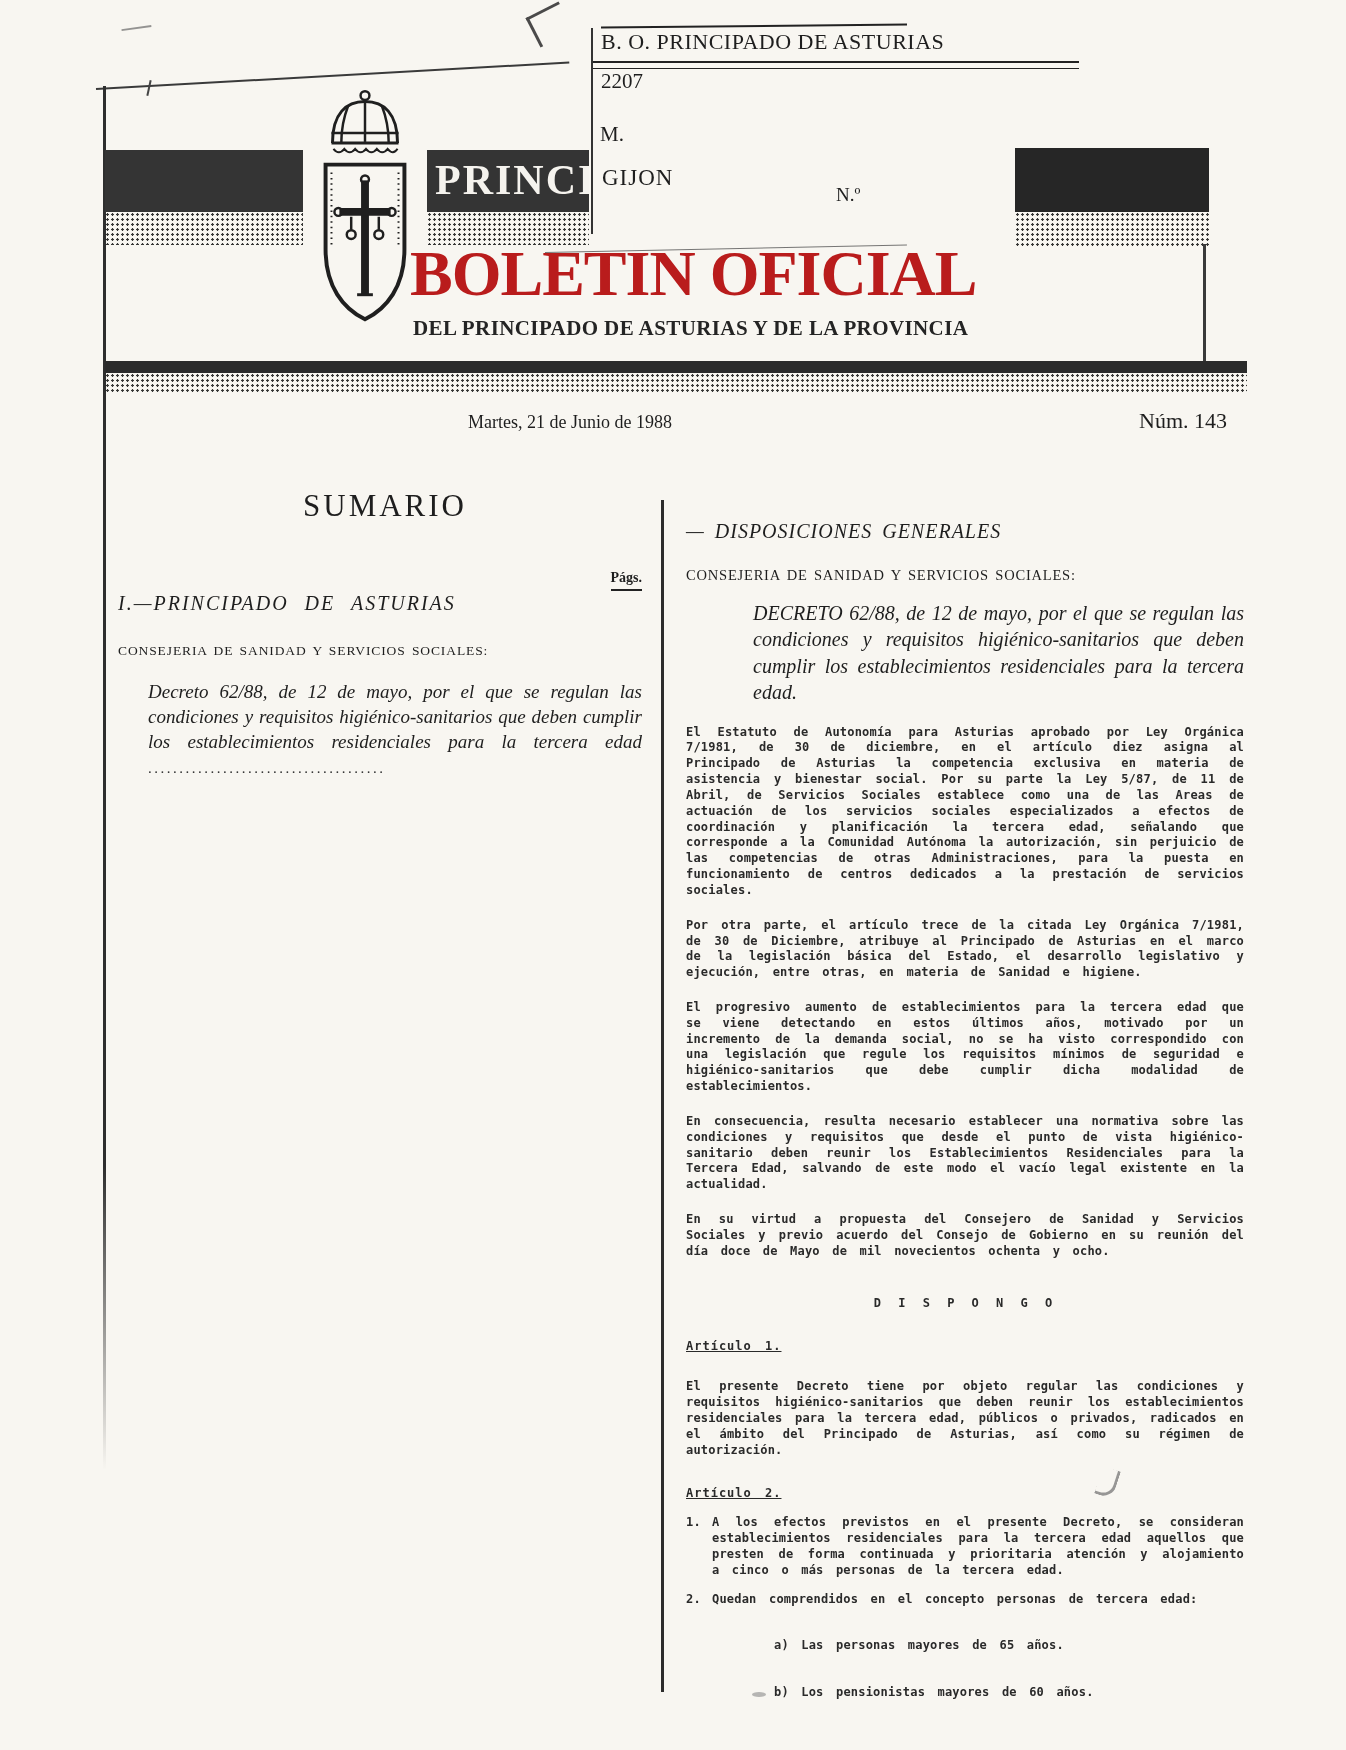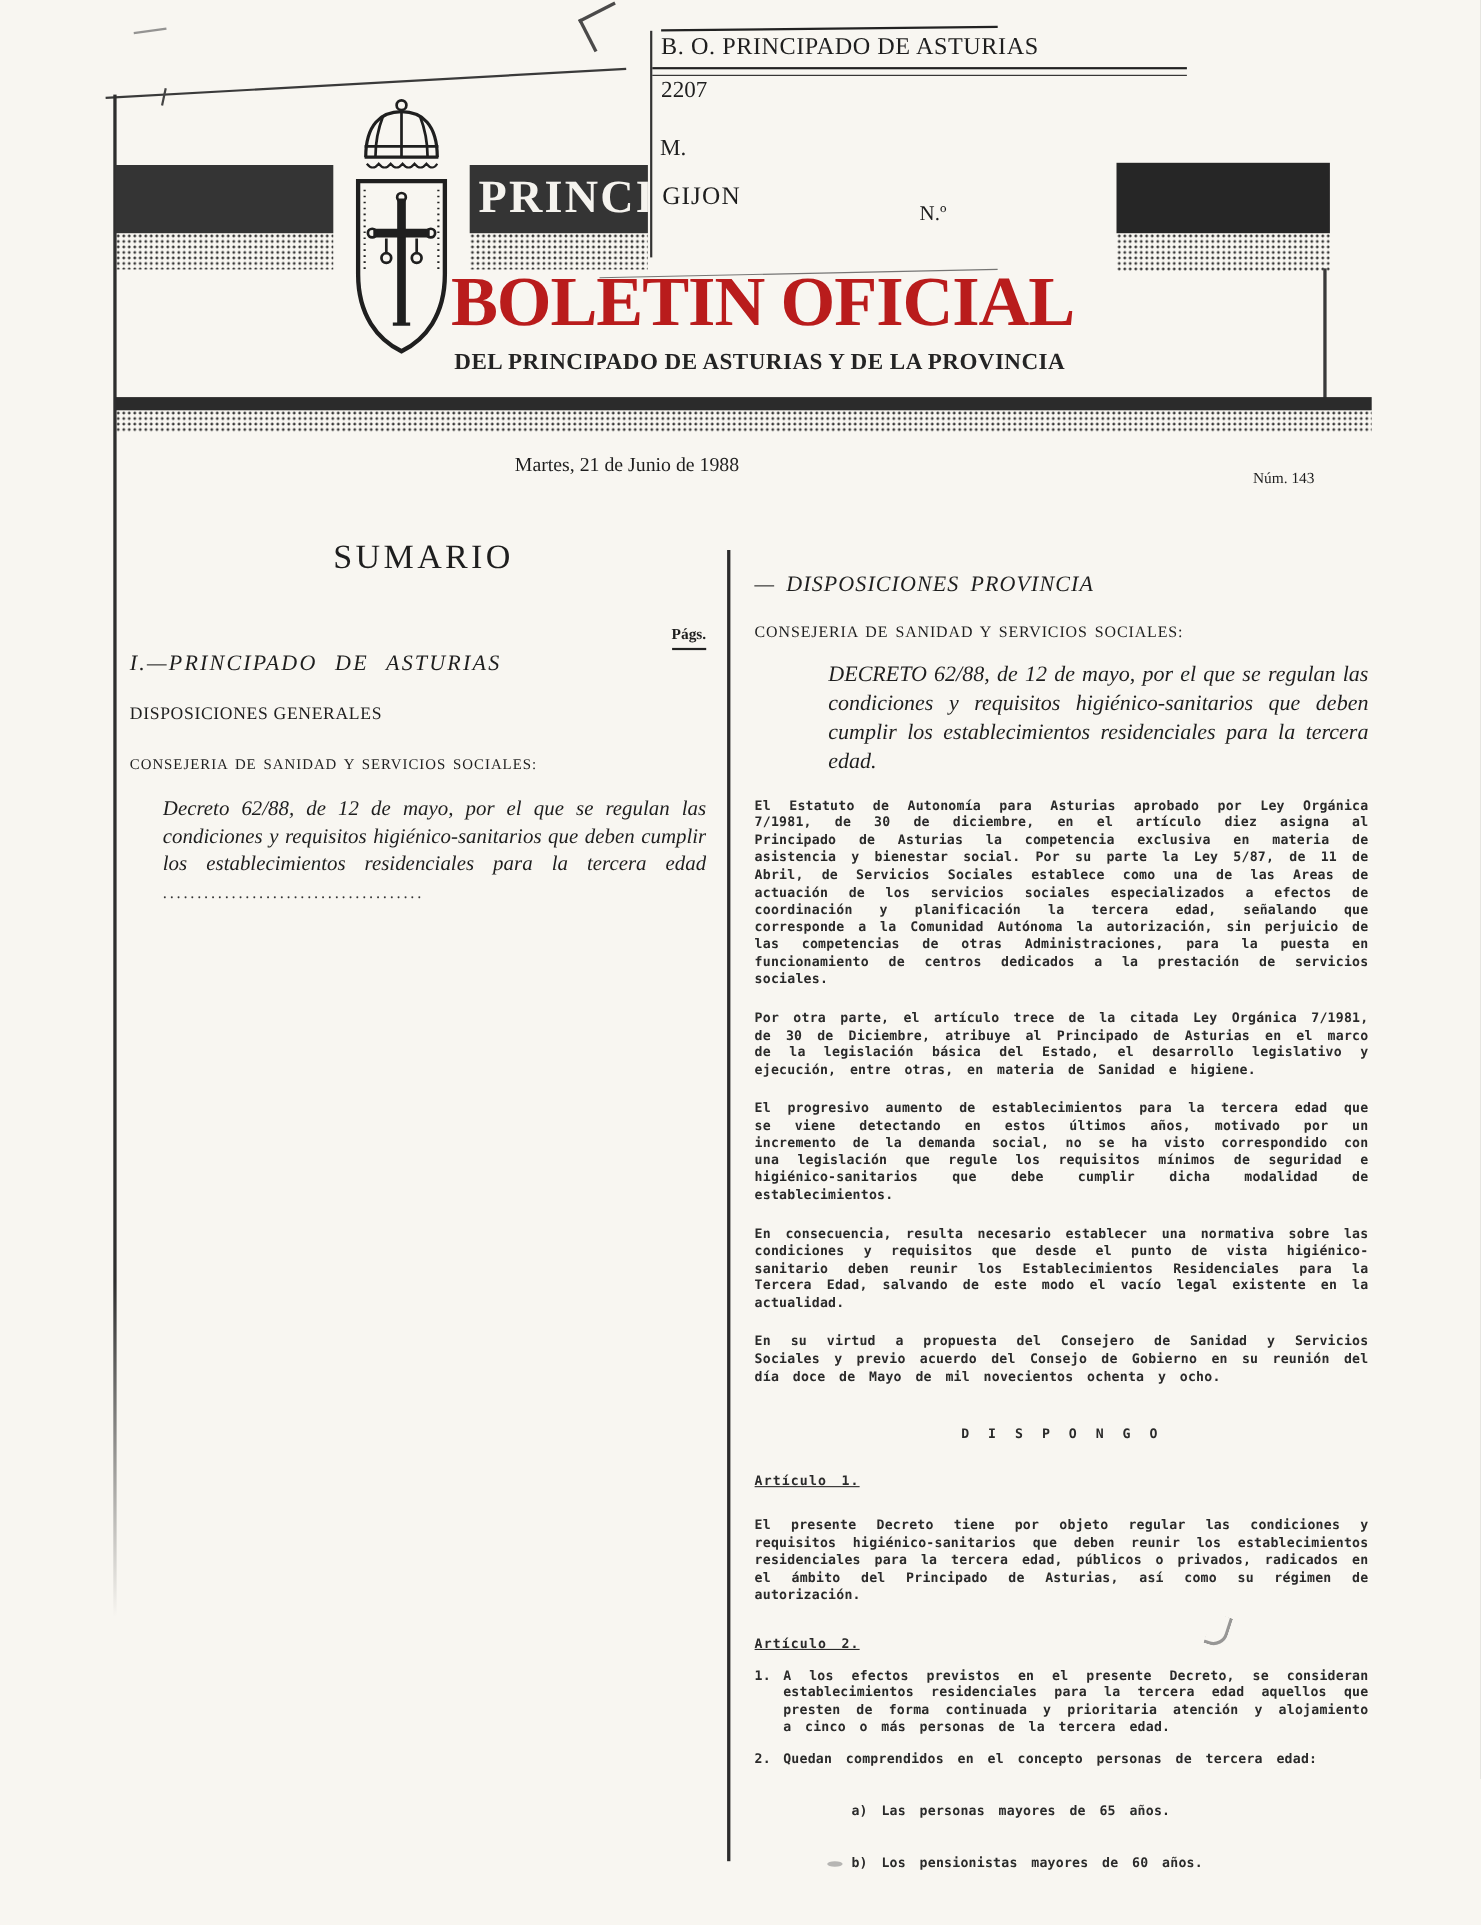--- a/index.html
+++ b/index.html
@@ -55,21 +55,21 @@
   
   .mast-title { position:absolute; left:410px; top:237px; font-size:64px; font-weight:600;
     letter-spacing:-1px; white-space:nowrap; color:#b91c1c; }
   .mast-sub { position:absolute; left:413px; top:316px; font-size:21px; font-weight:600;
     letter-spacing:.4px; white-space:nowrap; color:#242424; }
   .main-rule { position:absolute; left:105px; top:361px; width:1142px; height:12px; background:#2b2b2b; }
   .main-rule-dots { position:absolute; left:105px; top:373px; width:1142px; height:20px; }
   
   .addr { position:absolute; left:112px; top:399px; font-size:13px; line-height:1.32; color:#222; }
   .pub-date { position:absolute; left:468px; top:412px; font-size:18px; }
-  .issue-num { position:absolute; left:1139px; top:428px; font-size:14px; }
+  .issue-num { position:absolute; left:1139px; top:408px; font-size:22px; }
   
   .divider { position:absolute; left:661px; top:500px; width:2.5px; height:1192px; background:#2c2c2c; }
   .left-col { position:absolute; left:118px; top:488px; width:524px; }
   .right-col { position:absolute; left:686px; top:492px; width:558px; }
   
   .sumario-title { text-align:center; font-size:31px; letter-spacing:3px; margin:0 0 0 10px; }
   .pages-label { position:absolute; right:0; top:82px; font-size:14px; font-weight:bold;
     border-bottom:2px solid #222; padding-bottom:3px; }
   .sum-section { margin-top:68px; font-style:italic; font-size:20px; letter-spacing:2px; word-spacing:9px; }
   .sum-sub { margin-top:26px; font-size:16px; letter-spacing:.6px; }
@@ -164,31 +164,30 @@
   <div class="pub-date">Martes, 21 de Junio de 1988</div>
   <div class="issue-num">Núm. 143</div>
 
   <div class="divider"></div>
 
   <div class="left-col">
     <div class="sumario-title">SUMARIO</div>
     <div class="pages-label">Págs.</div>
 
     <div class="sum-section">I.—PRINCIPADO DE ASTURIAS</div>
-    <div class="sum-sub">DISPOSICIONES GENERALES</div>
     <div class="sum-agency">CONSEJERIA DE SANIDAD Y SERVICIOS SOCIALES:</div>
 
     <div class="sum-entry">
       <span>Decreto 62/88, de 12 de mayo, por el que se regulan las condiciones y requisitos higiénico-sanitarios que deben cumplir los establecimientos residenciales para la tercera edad </span><span class="dots">......................................</span><span class="page">2897</span>
     </div>
 
   </div>
 
   <div class="right-col">
-    <div class="body-subheading">— DISPOSICIONES PROVINCIA</div>
+    <div class="body-subheading">— DISPOSICIONES GENERALES</div>
     <div class="body-agency">CONSEJERIA DE SANIDAD Y SERVICIOS SOCIALES:</div>
     <div class="decree-title">DECRETO 62/88, de 12 de mayo, por el que se regulan las condiciones y requisitos higiénico-sanitarios que deben cumplir los establecimientos residenciales para la tercera edad.</div>
 
     <div class="tw tw-p">El Estatuto de Autonomía para Asturias aprobado por Ley Orgánica 7/1981, de 30 de diciembre, en el artículo diez asigna al Principado de Asturias la competencia exclusiva en materia de asistencia y bienestar social. Por su parte la Ley 5/87, de 11 de Abril, de Servicios Sociales establece como una de las Areas de actuación de los servicios sociales especializados a efectos de coordinación y planificación la tercera edad, señalando que corresponde a la Comunidad Autónoma la autorización, sin perjuicio de las competencias de otras Administraciones, para la puesta en funcionamiento de centros dedicados a la prestación de servicios sociales.</div>
     <div class="tw tw-p">Por otra parte, el artículo trece de la citada Ley Orgánica 7/1981, de 30 de Diciembre, atribuye al Principado de Asturias en el marco de la legislación básica del Estado, el desarrollo legislativo y ejecución, entre otras, en materia de Sanidad e higiene.</div>
     <div class="tw tw-p">El progresivo aumento de establecimientos para la tercera edad que se viene detectando en estos últimos años, motivado por un incremento de la demanda social, no se ha visto correspondido con una legislación que regule los requisitos mínimos de seguridad e higiénico-sanitarios que debe cumplir dicha modalidad de establecimientos.</div>
     <div class="tw tw-p">En consecuencia, resulta necesario establecer una normativa sobre las condiciones y requisitos que desde el punto de vista higiénico-sanitario deben reunir los Establecimientos Residenciales para la Tercera Edad, salvando de este modo el vacío legal existente en la actualidad.</div>
     <div class="tw tw-p">En su virtud a propuesta del Consejero de Sanidad y Servicios Sociales y previo acuerdo del Consejo de Gobierno en su reunión del día doce de Mayo de mil novecientos ochenta y ocho.</div>
 
     <div class="tw dispongo">D I S P O N G O</div>

